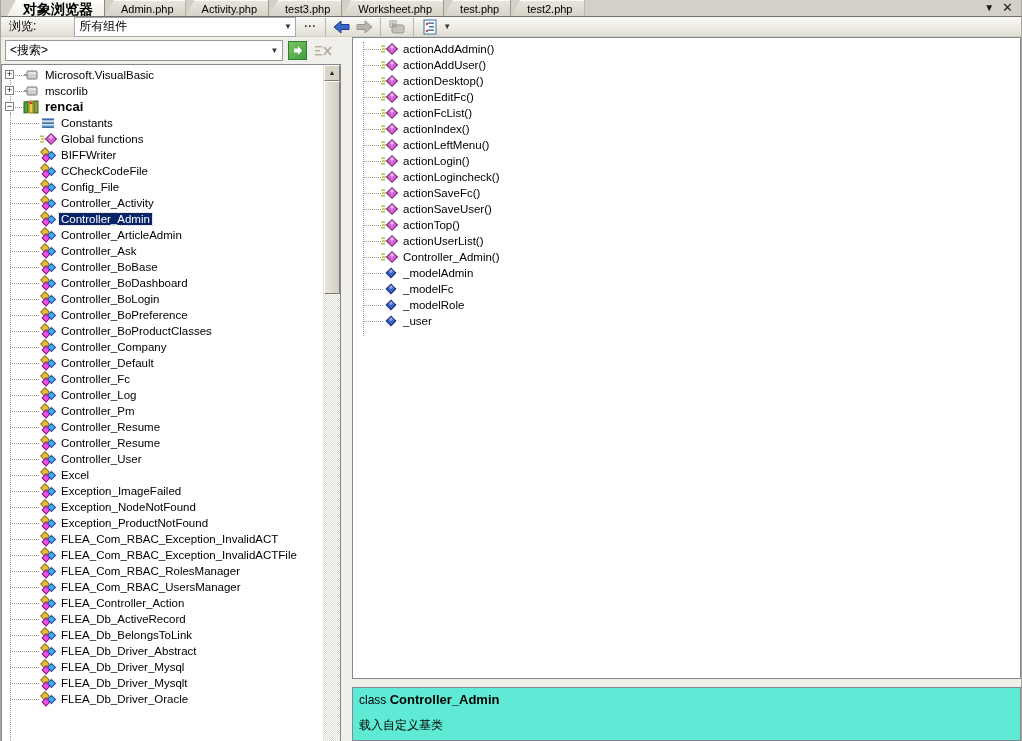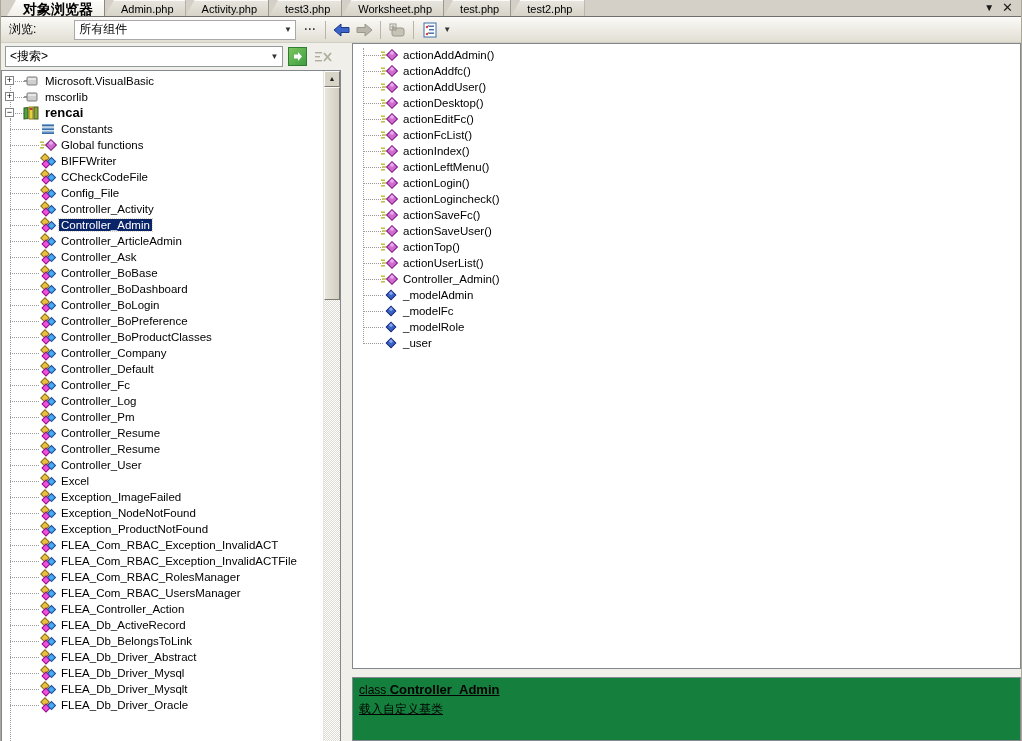--- a/index.html
+++ b/index.html
@@ -17,21 +17,21 @@
       background:linear-gradient(#e8e6df,#d7d3c8);
       box-shadow:inset -1px 0 0 #9c9a8f, inset 0 1px 0 #fbfaf7; }
   .tab.active::before { background:linear-gradient(#fdfdfb,#f1efe8); box-shadow:inset -1px 0 0 #8a887f, inset 0 1px 0 #ffffff; }
   .tab span { position:relative; z-index:1; line-height:16px; font-size:11px; }
   .tab.active span { font-weight:bold; font-size:14px; }
   .tabstrip-right { flex:none; display:flex; align-items:center; gap:8px; padding:0 8px; }
   .tabstrip-right .glyph { font-size:10px; line-height:14px; cursor:default; color:#1a1a1a; }
   .tabstrip-right .close { font-size:13px; font-weight:bold; }
 
   
-  .toolbar { height:26px; flex:none; display:flex; align-items:center; padding:0 4px 0 8px;
+  .toolbar { height:20px; flex:none; display:flex; align-items:center; padding:0 4px 0 8px;
       background:linear-gradient(#fbfaf7,#e1ded3); border-bottom:1px solid #d0cdc2; }
   .tb-label { margin-right:6px; font-size:12px; }
   .combo { background:#fff; border:1px solid #a8a8a8; height:20px; display:flex; align-items:center; position:relative; }
   .combo .val { flex:1; padding:0 4px; font-size:12px; white-space:nowrap; overflow:hidden; }
   .combo .drop { flex:none; width:15px; text-align:center; font-size:8px; color:#333; line-height:18px; }
   .browse-combo { width:222px;margin-left:32px; }
   .mini-btn { margin-left:4px; width:20px; height:18px; text-align:center; line-height:10px; font-weight:bold; color:#333; letter-spacing:1px; cursor:default; }
   .tb-sep { width:1px; height:18px; background:#b9b6a9; margin:0 5px; }
   .tb-ico { width:22px; height:20px; display:flex; align-items:center; justify-content:center; }
   .tb-drop { font-size:8px; color:#333; margin-left:2px; }
@@ -68,24 +68,24 @@
   .sthumb { position:absolute; left:0; top:16px; width:16px; height:213px; background:linear-gradient(90deg,#e8e5dc,#d2cec2);
       border:1px solid; border-color:#fcfbf8 #7d7a6f #7d7a6f #fcfbf8; }
 
   .right-col { flex:1; min-width:0; display:flex; flex-direction:column; padding-left:11px; }
   .members-pane { flex:1; min-height:0; position:relative; background:#fff; border:1px solid #828790; overflow:hidden; padding-top:3px; }
   .mrow { position:relative; height:16px; line-height:16px; white-space:nowrap; }
   .mrow .stub { position:absolute; left:10px; top:8px; width:20px; border-top:1px dotted #9a9a9a; }
   .mrow .ricon { position:absolute; left:28px; top:0; width:18px; height:16px; }
   .mrow .lbl { margin-left:50px; font-size:11.5px; }
 
-  .desc-pane { flex:none; height:64px; margin-top:8px; background:#15803d; border:1px solid #828790; padding:4px 6px;text-decoration:underline; }
+  .desc-pane { flex:none; height:54px; margin-top:8px; background:#5eead4; border:1px solid #828790; padding:4px 6px; }
   .desc-line1 { font-size:12px; }
   .desc-line1 b { font-size:13px; }
-  .desc-line2 { font-size:12px; margin-top:4px; }
+  .desc-line2 { font-size:12px; margin-top:10px; }
 
   svg { display:block; }
 </style>
 </head>
 <body>
 
 <div class="app">
 
   <div class="tabstrip">
     <div class="tabs">
@@ -694,31 +694,20 @@
           <div class="mrow"><span class="stub"></span><span class="ricon">
               <svg width="18" height="16" viewBox="0 0 18 16">
                 <rect x="0" y="4.5" width="4" height="1.4" fill="#b8b83a"></rect>
                 <rect x="1" y="7.3" width="4" height="1.4" fill="#b8b83a"></rect>
                 <rect x="0" y="10.1" width="4" height="1.4" fill="#b8b83a"></rect>
                 <g transform="rotate(45 11 8)">
                   <rect x="7.2" y="4.2" width="7.6" height="7.6" fill="#cf6ccf" stroke="#7c0a7c"></rect>
                   <rect x="7.8" y="4.8" width="3.4" height="3.4" fill="#e9a8e9"></rect>
                 </g>
               </svg>
-            </span><span class="lbl">actionAddfc()</span></div>
-          <div class="mrow"><span class="stub"></span><span class="ricon">
-              <svg width="18" height="16" viewBox="0 0 18 16">
-                <rect x="0" y="4.5" width="4" height="1.4" fill="#b8b83a"></rect>
-                <rect x="1" y="7.3" width="4" height="1.4" fill="#b8b83a"></rect>
-                <rect x="0" y="10.1" width="4" height="1.4" fill="#b8b83a"></rect>
-                <g transform="rotate(45 11 8)">
-                  <rect x="7.2" y="4.2" width="7.6" height="7.6" fill="#cf6ccf" stroke="#7c0a7c"></rect>
-                  <rect x="7.8" y="4.8" width="3.4" height="3.4" fill="#e9a8e9"></rect>
-                </g>
-              </svg>
             </span><span class="lbl">actionAddUser()</span></div>
           <div class="mrow"><span class="stub"></span><span class="ricon">
               <svg width="18" height="16" viewBox="0 0 18 16">
                 <rect x="0" y="4.5" width="4" height="1.4" fill="#b8b83a"></rect>
                 <rect x="1" y="7.3" width="4" height="1.4" fill="#b8b83a"></rect>
                 <rect x="0" y="10.1" width="4" height="1.4" fill="#b8b83a"></rect>
                 <g transform="rotate(45 11 8)">
                   <rect x="7.2" y="4.2" width="7.6" height="7.6" fill="#cf6ccf" stroke="#7c0a7c"></rect>
                   <rect x="7.8" y="4.8" width="3.4" height="3.4" fill="#e9a8e9"></rect>
                 </g>

